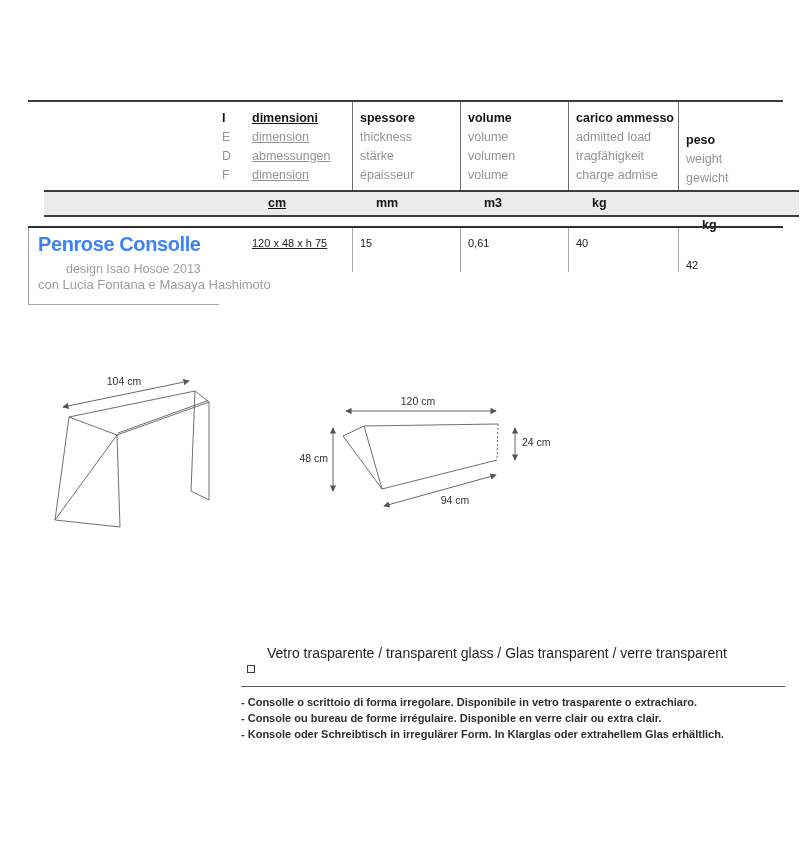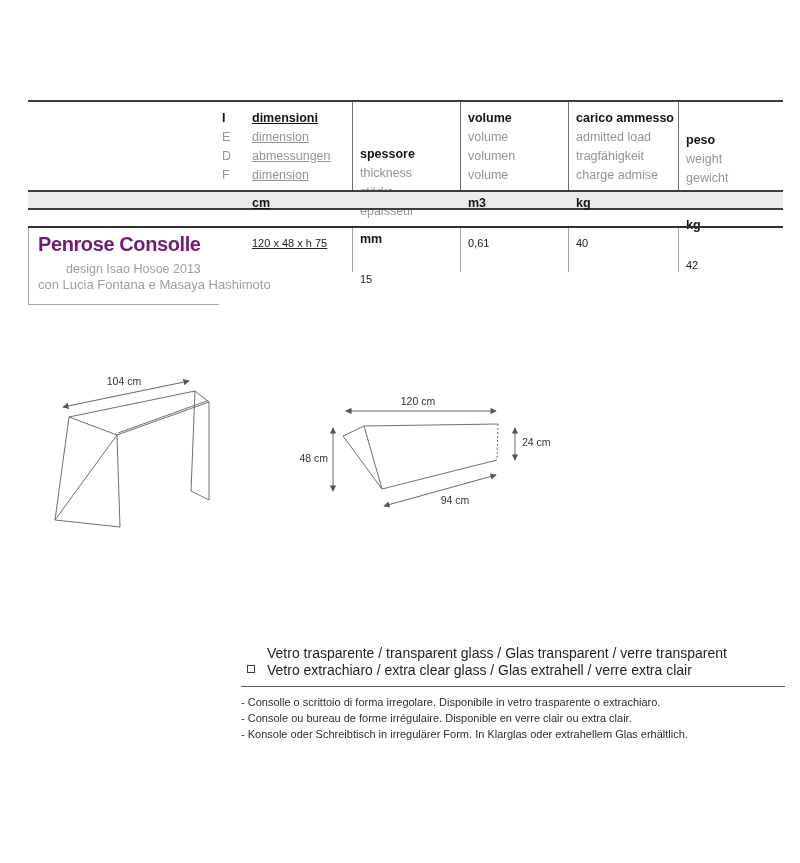--- a/index.html
+++ b/index.html
@@ -10,54 +10,54 @@
   
   .spec-header{position:absolute;left:28px;top:100px;width:755px;height:90px;border-top:2px solid #3d3d3d;}
   .hrow{position:absolute;left:0;width:100%;height:15px;font-size:12.5px;line-height:15px;}
   .hrow span{position:absolute;white-space:nowrap;}
   .r0{top:9px;font-weight:bold;color:#141414;}
   .r1{top:28px;color:#949494;}
   .r2{top:47px;color:#949494;}
   .r3{top:66px;color:#949494;}
   .c-lang{left:194px;}
   .c1{left:224px;text-decoration:underline;}
-  .c2{left:332px;margin-top:36px;}
+  .c2{left:332px;}
   .c3{left:440px;}
   .c4{left:548px;}
   .c5{left:658px;margin-top:22px;}
   .vsep{position:absolute;top:0;width:1px;height:90px;background:#6e6e6e;}
   .s1{left:324px;}.s2{left:432px;}.s3{left:540px;}.s4{left:650px;}
   
   .units-row{
-    position:absolute;left:28px;top:190px;width:755px;height:20px;box-sizing:border-box;
+    position:absolute;left:44px;top:190px;width:755px;height:27px;box-sizing:border-box;
     background:#ebebeb;border-top:2px solid #3d3d3d;border-bottom:2px solid #3d3d3d;
     font-size:12.5px;font-weight:bold;line-height:23px;
   }
   .units-row span{position:absolute;white-space:nowrap;}
   
   .product-row{position:absolute;left:28px;top:226px;width:755px;height:78px;border-top:2px solid #2f2f2f;box-sizing:border-box;}
   .product-row .vsep2{position:absolute;top:0;width:1px;height:44px;background:#a6a6a6;}
   .product-row .left-edge{position:absolute;left:0;top:0;width:1px;height:76px;background:#a6a6a6;}
   .product-row .bottom-edge{position:absolute;left:0;top:76px;width:191px;height:1px;background:#a6a6a6;}
-  .product-name{position:absolute;left:10px;top:5px;font-size:20px;font-weight:bold;letter-spacing:-0.4px;color:#701a75;white-space:nowrap;}
+  .product-name{position:absolute;left:10px;top:5px;font-size:20px;font-weight:bold;letter-spacing:-0.4px;color:#3b82f6;white-space:nowrap;}
   .designer{position:absolute;left:10px;top:34px;font-size:12.5px;color:#9e9e9e;white-space:nowrap;margin-left:28px;}
   .co-designers{position:absolute;left:10px;top:49px;font-size:13px;color:#9e9e9e;white-space:nowrap;}
   .pval{position:absolute;top:9px;font-size:11px;color:#222;white-space:nowrap;}
   
   .iso-svg{position:absolute;left:40px;top:355px;}
   .plan-svg{position:absolute;left:290px;top:382px;}
   .draw-label{font-size:10.5px;fill:#333;font-family:"Liberation Sans","DejaVu Sans",sans-serif;}
   
   .glass-label{position:absolute;font-size:14px;color:#1f1f1f;white-space:nowrap;}
   .g1{left:267px;top:645px;}
   .g2{left:267px;top:662px;}
   .checkbox{position:absolute;left:247px;top:665px;width:8px;height:8px;border:1px solid #3a3a3a;background:#fff;box-sizing:border-box;}
   .rule{position:absolute;left:241px;top:686px;width:544px;height:1px;background:#565656;}
   
-  .descriptions{position:absolute;left:241px;top:694px;font-size:11px;line-height:16px;color:#2e2e2e;}
+  .descriptions{position:absolute;left:241px;top:694px;font-size:11px;line-height:16px;color:#2e2e2e;font-weight:bold;}
   .desc-line{white-space:nowrap;}
 </style>
 </head>
 <body>
 
 <div class="page">
 
   <div class="spec-header">
     <div class="vsep s1"></div>
     <div class="vsep s2"></div>
@@ -165,21 +165,20 @@
       <line x1="94" y1="124" x2="206" y2="93" marker-start="url(#arrP)" marker-end="url(#arrP)"></line>
     </g>
     <text class="draw-label" x="128" y="23" text-anchor="middle">120 cm</text>
     <text class="draw-label" x="38" y="80" text-anchor="end">48 cm</text>
     <text class="draw-label" x="232" y="64" text-anchor="start">24 cm</text>
     <text class="draw-label" x="165" y="122" text-anchor="middle">94 cm</text>
   </svg>
 
   <div class="glass-label g1">Vetro trasparente / transparent glass / Glas transparent / verre transparent</div>
   <span class="checkbox"></span>
-  <div class="glass-label g2">Vetro extrachiaro  / extra clear glass / Glas extrahell / verre extra clair</div>
 
   <div class="rule"></div>
 
   <div class="descriptions">
     <div class="desc-line">- Consolle o scrittoio di forma irregolare. Disponibile in vetro trasparente o extrachiaro.</div>
     <div class="desc-line">- Console ou bureau de forme irrégulaire. Disponible en verre clair ou extra clair.</div>
     <div class="desc-line">- Konsole oder Schreibtisch in irregulärer Form. In Klarglas oder extrahellem Glas erhältlich.</div>
   </div>
 
 </div>

